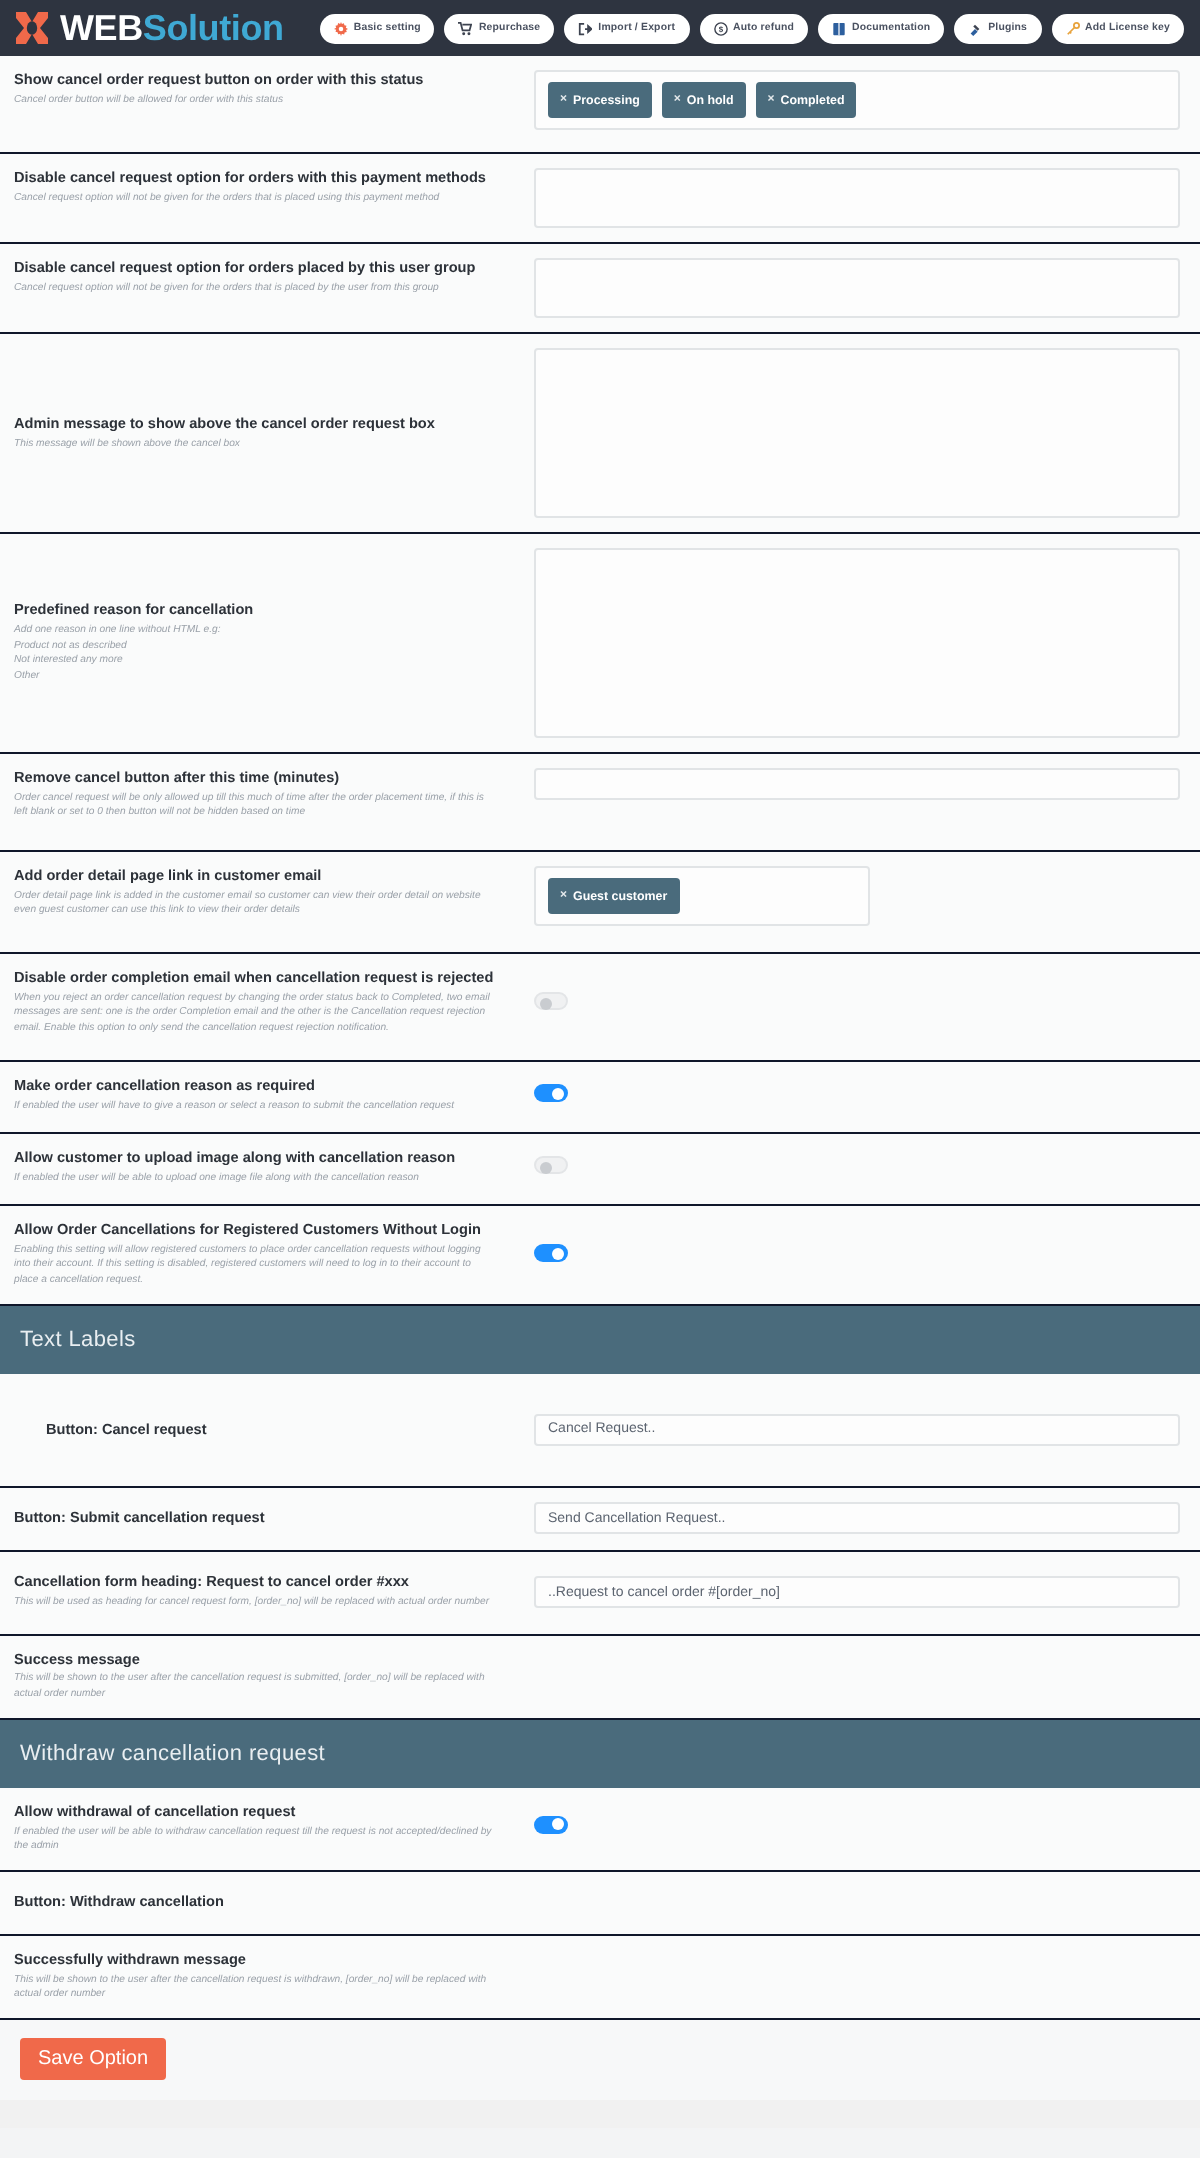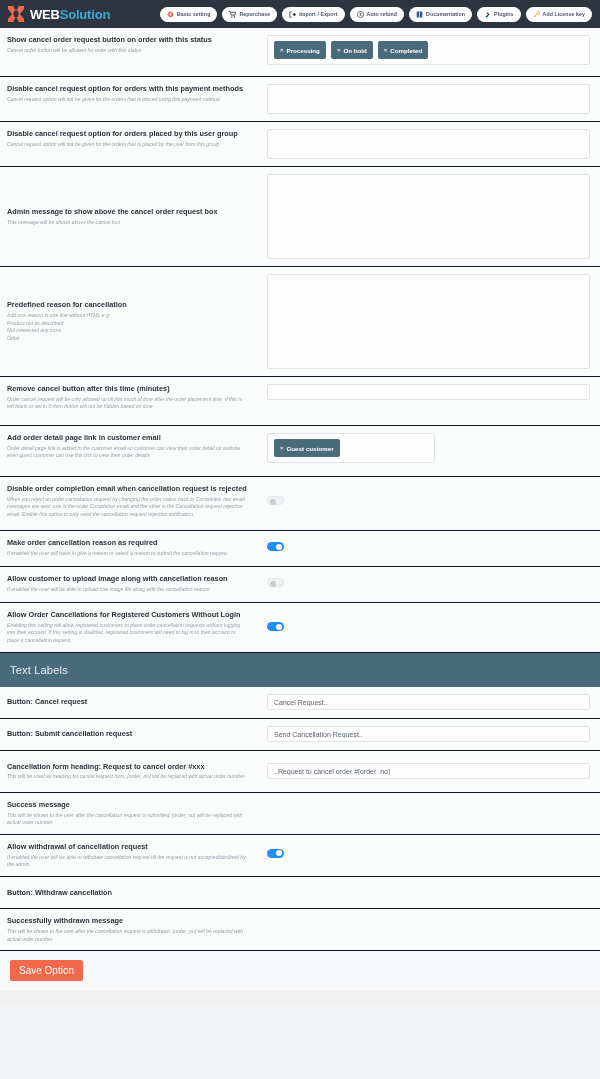--- a/index.html
+++ b/index.html
@@ -15,21 +15,21 @@
   
   .topbar {
     height: 28px;
     background: #2e3440;
     display: flex;
     align-items: center;
     padding: 0 8px 0 6px;
   }
   .brand { display: flex; align-items: center; gap: 4px; }
   .brand-mark { width: 20px; height: 18px; position: relative; }
-  .brand-text { font-size: 13px; font-weight: bold; letter-spacing: -.2px; line-height: 1; }
+  .brand-text { font-size: 18px; font-weight: bold; letter-spacing: -.2px; line-height: 1; }
   .brand-web { color: #ffffff; }
   .brand-sol { color: #3fa9d4; font-weight: bold; }
 
   .nav { margin-left: auto; display: flex; align-items: center; gap: 5px; }
   .navbtn {
     background: #ffffff;
     border-radius: 10px;
     height: 15px;
     padding: 0 7px;
     display: flex;
@@ -371,21 +371,21 @@
       <div class="toggle on">
           <span class="knob"></span>
         </div>
     </div>
   </div>
 
   <div class="sect-head">Text Labels</div>
 
   <div class="row" style="min-height:32px; align-items:center">
     <div class="label-cell">
-      <div class="lbl" style="margin:0">Button: Cancel request</div>
+      <div class="lbl" style="margin:16px">Button: Cancel request</div>
     </div>
     <div class="ctrl-cell">
       <input class="txtbox h18" type="text" value="Cancel Request.." style="">
     </div>
   </div>
 
   <div class="row" style="min-height:32px; align-items:center">
     <div class="label-cell">
       <div class="lbl" style="margin:0">Button: Submit cancellation request</div>
     </div>
@@ -404,20 +404,21 @@
     </div>
   </div>
 
   <div class="row" style="min-height:42px; align-items:center">
     <div class="label-cell">
       <div class="lbl">Success message</div>
       <div class="desc">This will be shown to the user after the cancellation request is submitted, [order_no] will be replaced with actual order number</div>
     </div>
   </div>
 
+  <div class="sect-head">Withdraw cancellation request</div>
 
   <div class="row" style="min-height:39px">
     <div class="label-cell">
       <div class="lbl">Allow withdrawal of cancellation request</div>
       <div class="desc">If enabled the user will be able to withdraw cancellation request till the request is not accepted/declined by the admin</div>
     </div>
     <div class="ctrl-cell" style="padding-top:5px">
       <div class="toggle on">
           <span class="knob"></span>
         </div>

